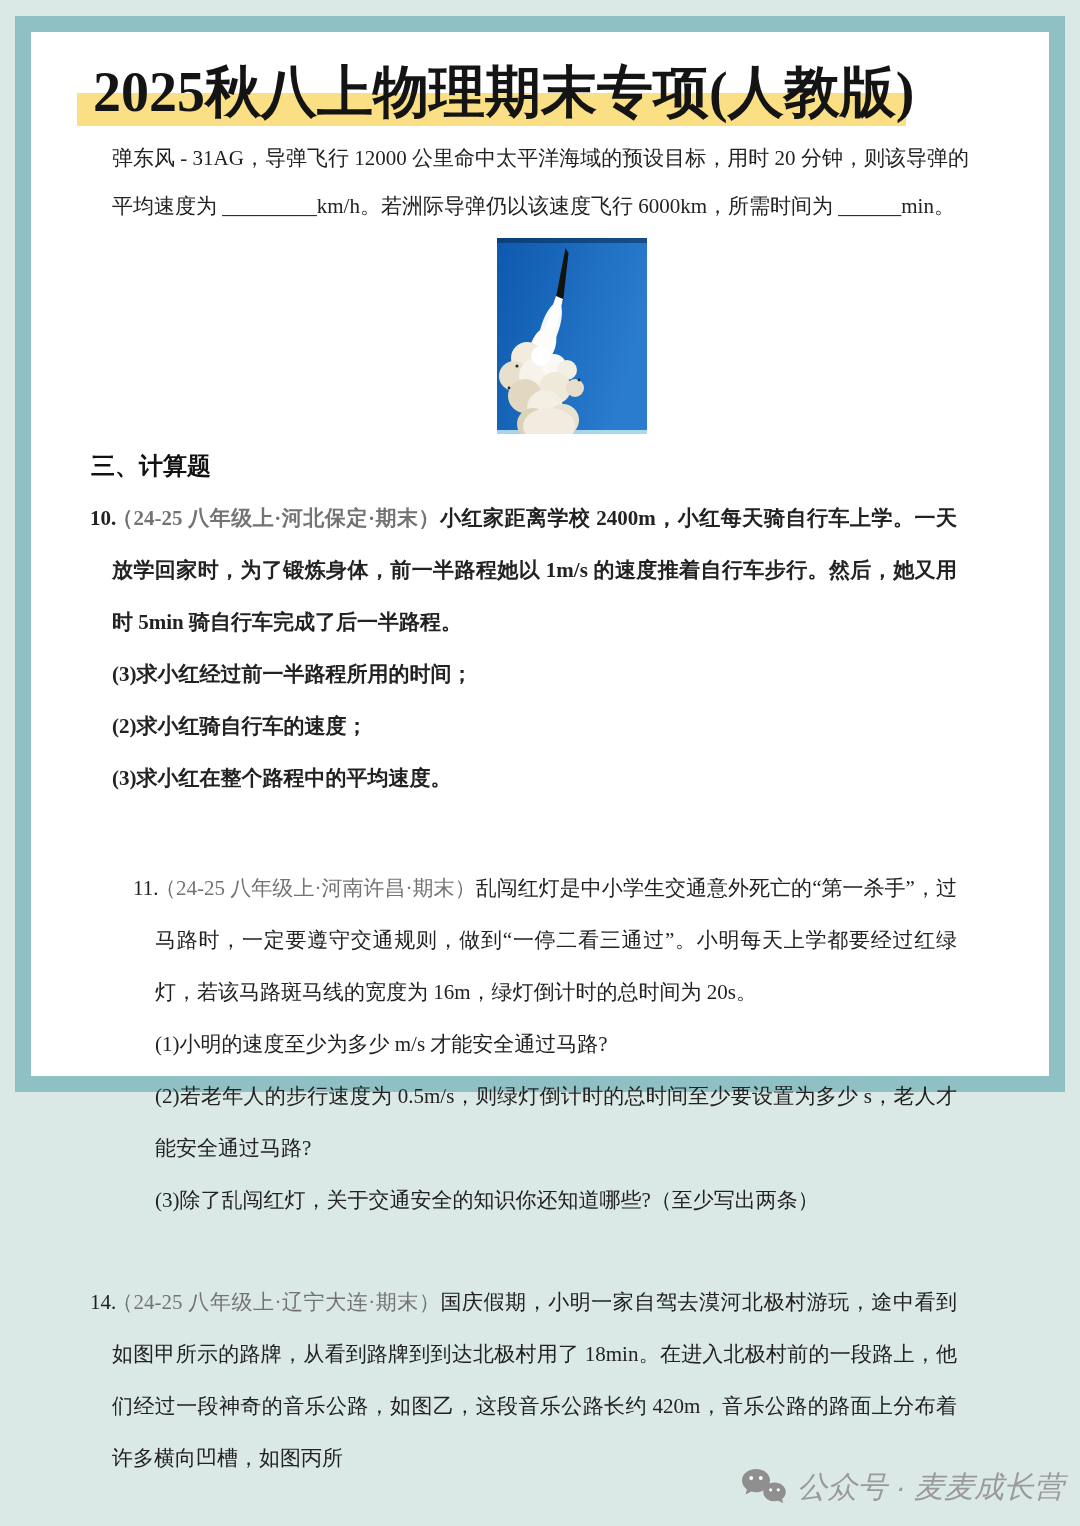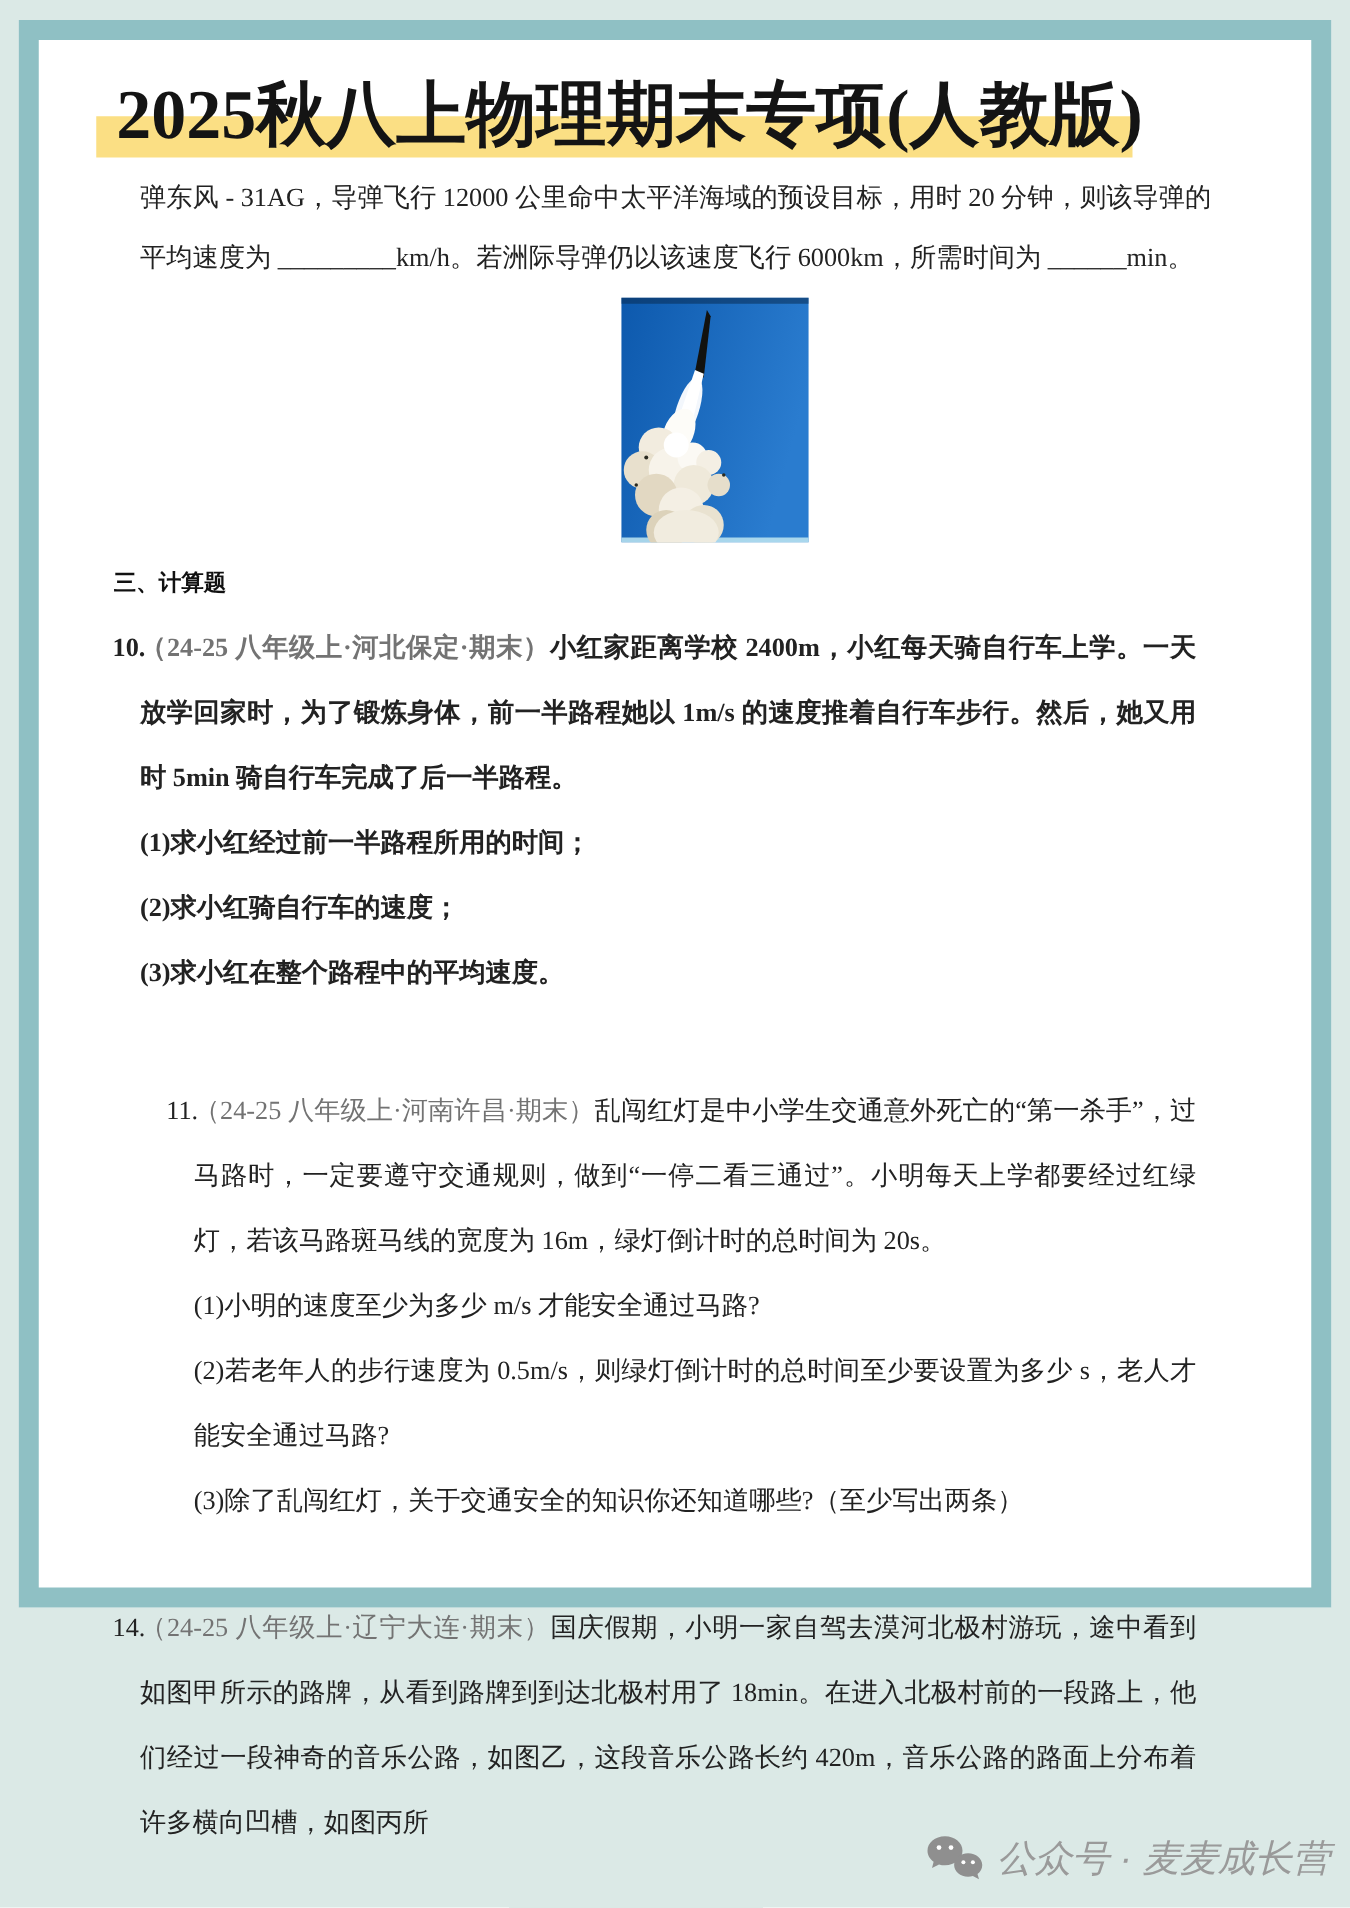--- a/index.html
+++ b/index.html
@@ -5,21 +5,21 @@
   html,body { margin:0; padding:0; }
   body {
     width:1080px; height:1526px;
     background:#dbe9e6;
     font-family:"Liberation Serif","DejaVu Serif",serif;
   }
   .canvas { position:relative; width:1080px; height:1526px; overflow:hidden; }
 
   .frame {
     position:absolute; left:15px; top:16px;
-    width:1050px; height:1270px;
+    width:1050px; height:1076px;
     box-sizing:border-box;
     border:16px solid #8fc0c4;
     background:#ffffff;
   }
 
   .content {
     position:relative;
     padding:24px 56px 0 62px;
     color:#222222;
     font-size:21px;
@@ -45,21 +45,21 @@
     text-align:justify;
   }
 
   .figure {
     position:relative;
     width:150px; height:196px;
     margin:8px 0 0 404px;
   }
 
   .heading {
-    font-weight:bold; font-size:18px; color:#111111;
+    font-weight:bold; font-size:24px; color:#111111;
     line-height:52px; margin:6px 0 0 -2px;
   }
 
   .problem {
     position:relative;
     padding-left:19px;
     margin-right:36px;
     line-height:52px;
     text-align:justify;
   }
@@ -125,21 +125,21 @@
           <circle cx="82" cy="142" r="1.4" fill="#2a2a20"></circle>
           <circle cx="12" cy="150" r="1.4" fill="#2a2a20"></circle>
         </svg>
       </div>
 
       <div class="heading">三、计算题</div>
 
       <div class="problem gap-after-10">
         <span class="p-num">10.</span>
         <div><span class="p-tag">（24-25 八年级上·河北保定·期末）</span><span>小红家距离学校 2400m，小红每天骑自行车上学。一天放学回家时，为了锻炼身体，前一半路程她以 1m/s 的速度推着自行车步行。然后，她又用时 5min 骑自行车完成了后一半路程。</span></div>
-        <div>(1)求小红经过前一半路程所用的时间；</div>
+        <div>(3)求小红经过前一半路程所用的时间；</div>
         <div>(2)求小红骑自行车的速度；</div>
         <div>(3)求小红在整个路程中的平均速度。</div>
       </div>
 
       <div class="problem gap-after-11">
         <span class="p-num">11.</span>
         <div><span class="p-tag">（24-25 八年级上·河南许昌·期末）</span><span>乱闯红灯是中小学生交通意外死亡的“第一杀手”，过马路时，一定要遵守交通规则，做到“一停二看三通过”。小明每天上学都要经过红绿灯，若该马路斑马线的宽度为 16m，绿灯倒计时的总时间为 20s。</span></div>
         <div>(1)小明的速度至少为多少 m/s 才能安全通过马路?</div>
         <div>(2)若老年人的步行速度为 0.5m/s，则绿灯倒计时的总时间至少要设置为多少 s，老人才能安全通过马路?</div>
         <div>(3)除了乱闯红灯，关于交通安全的知识你还知道哪些?（至少写出两条）</div>

